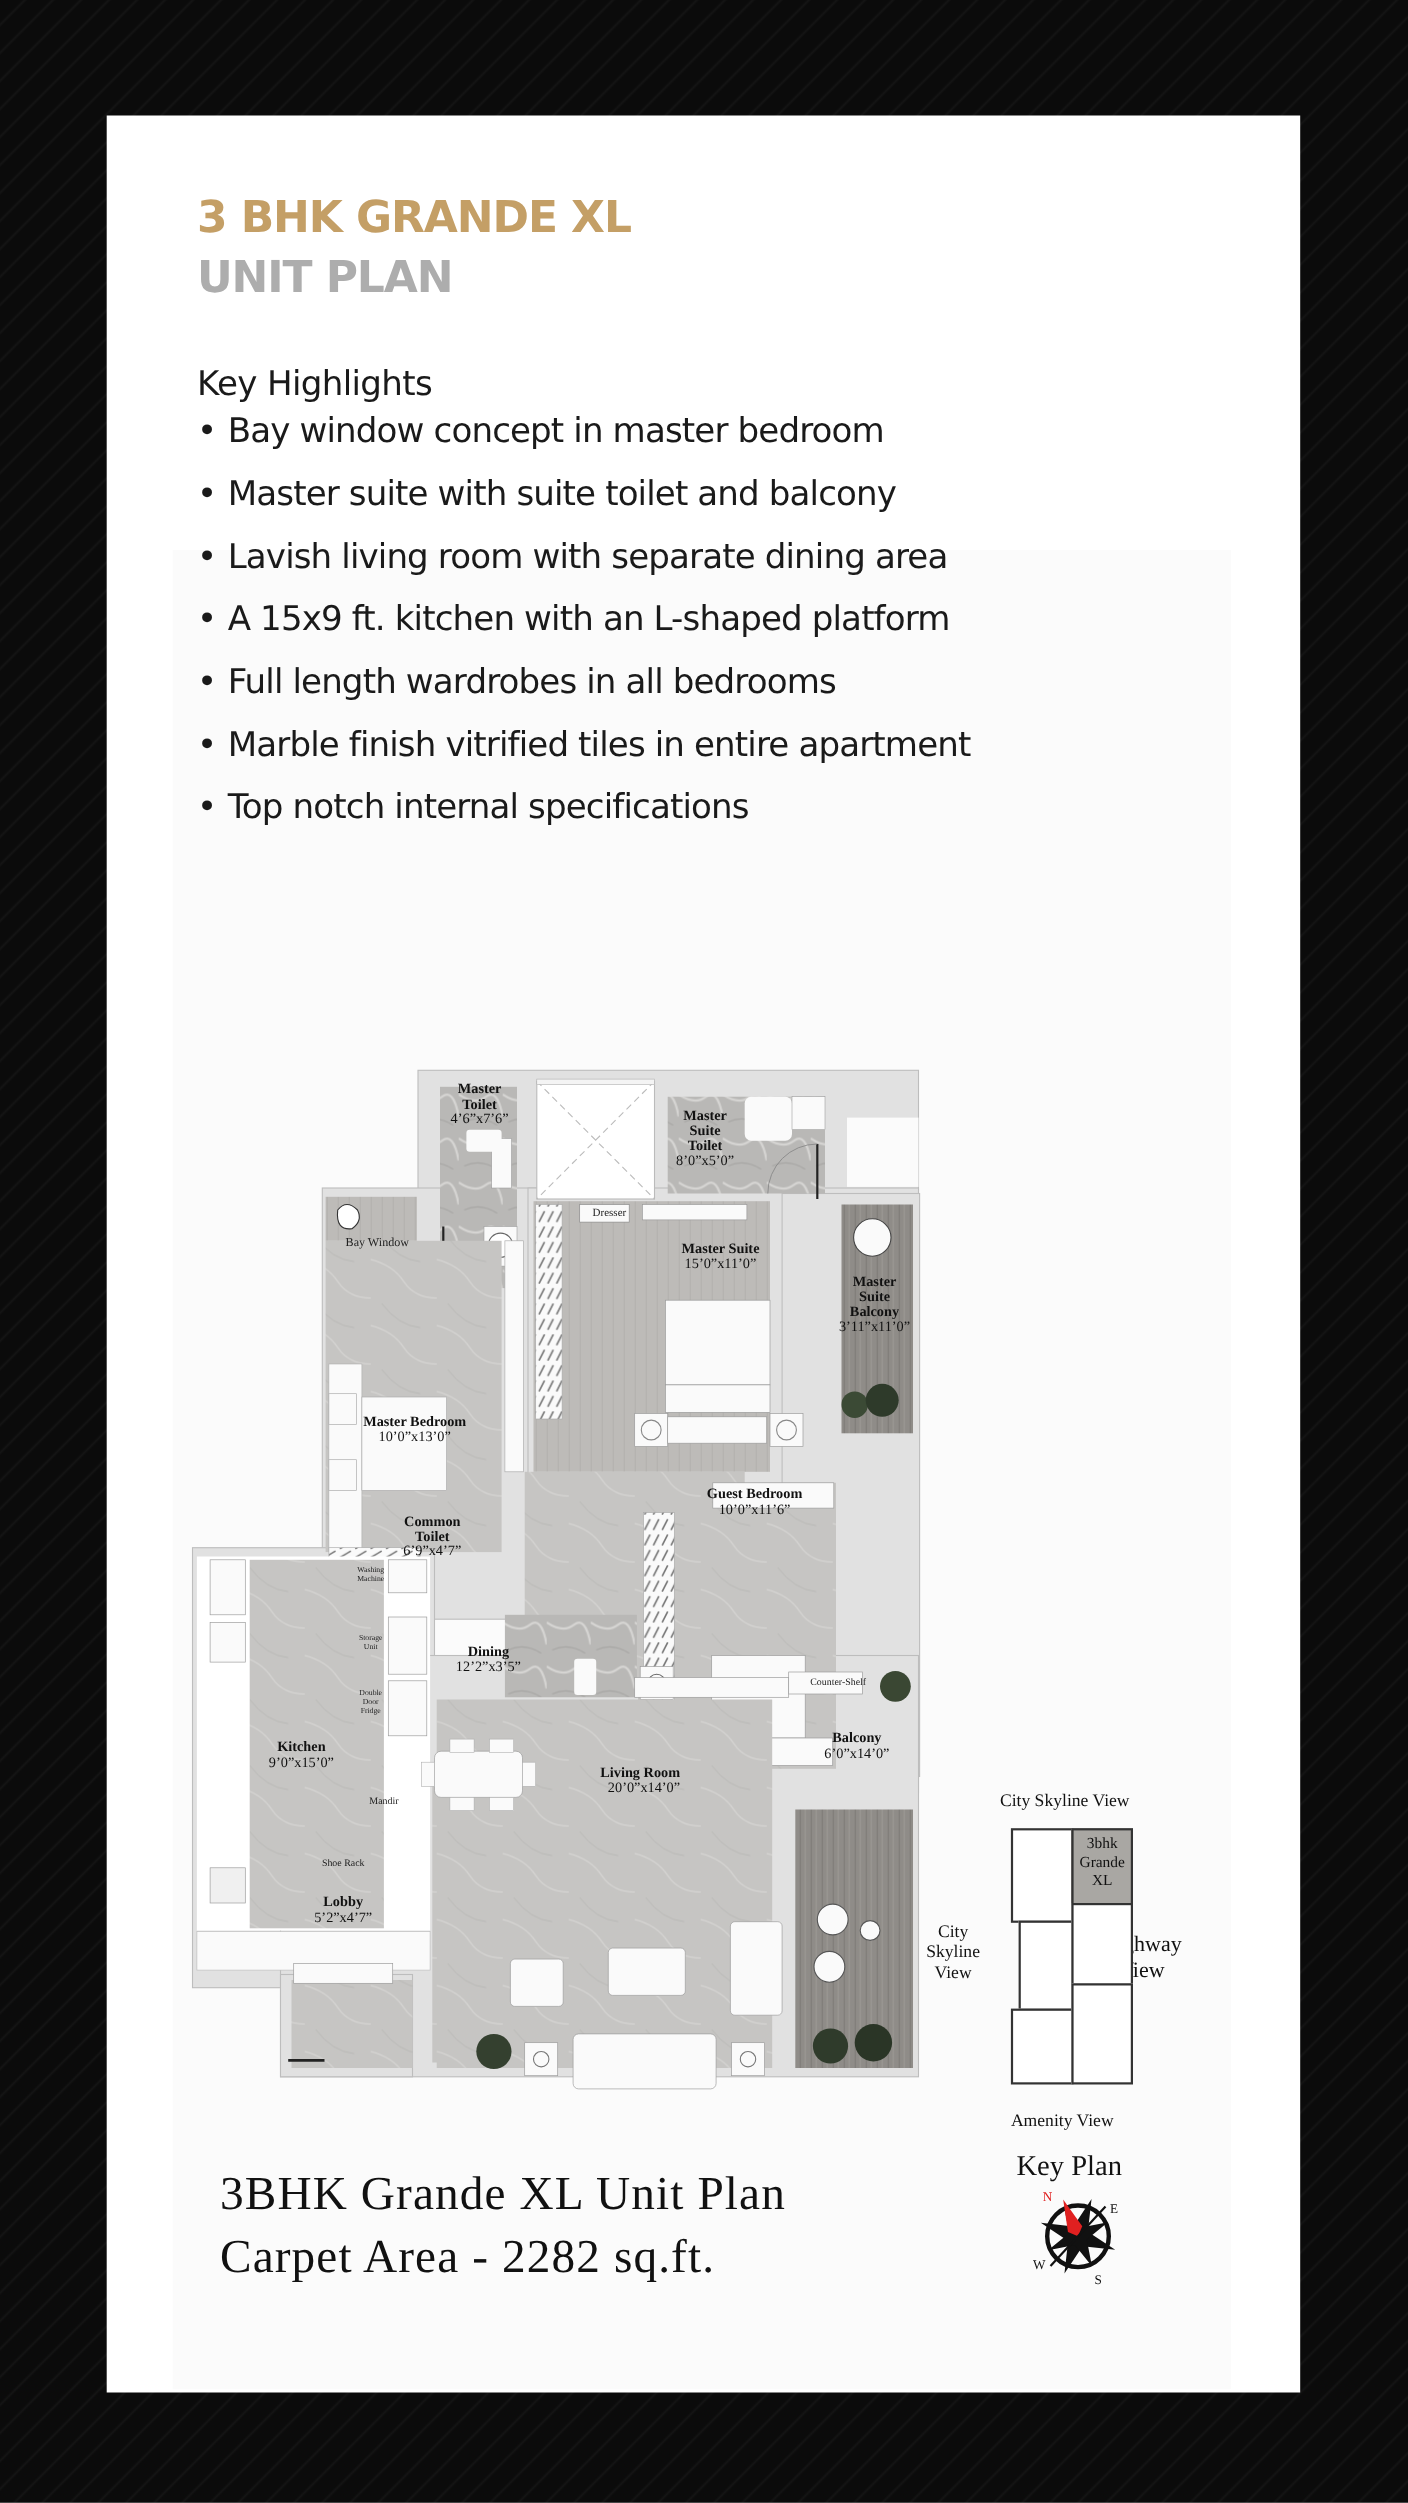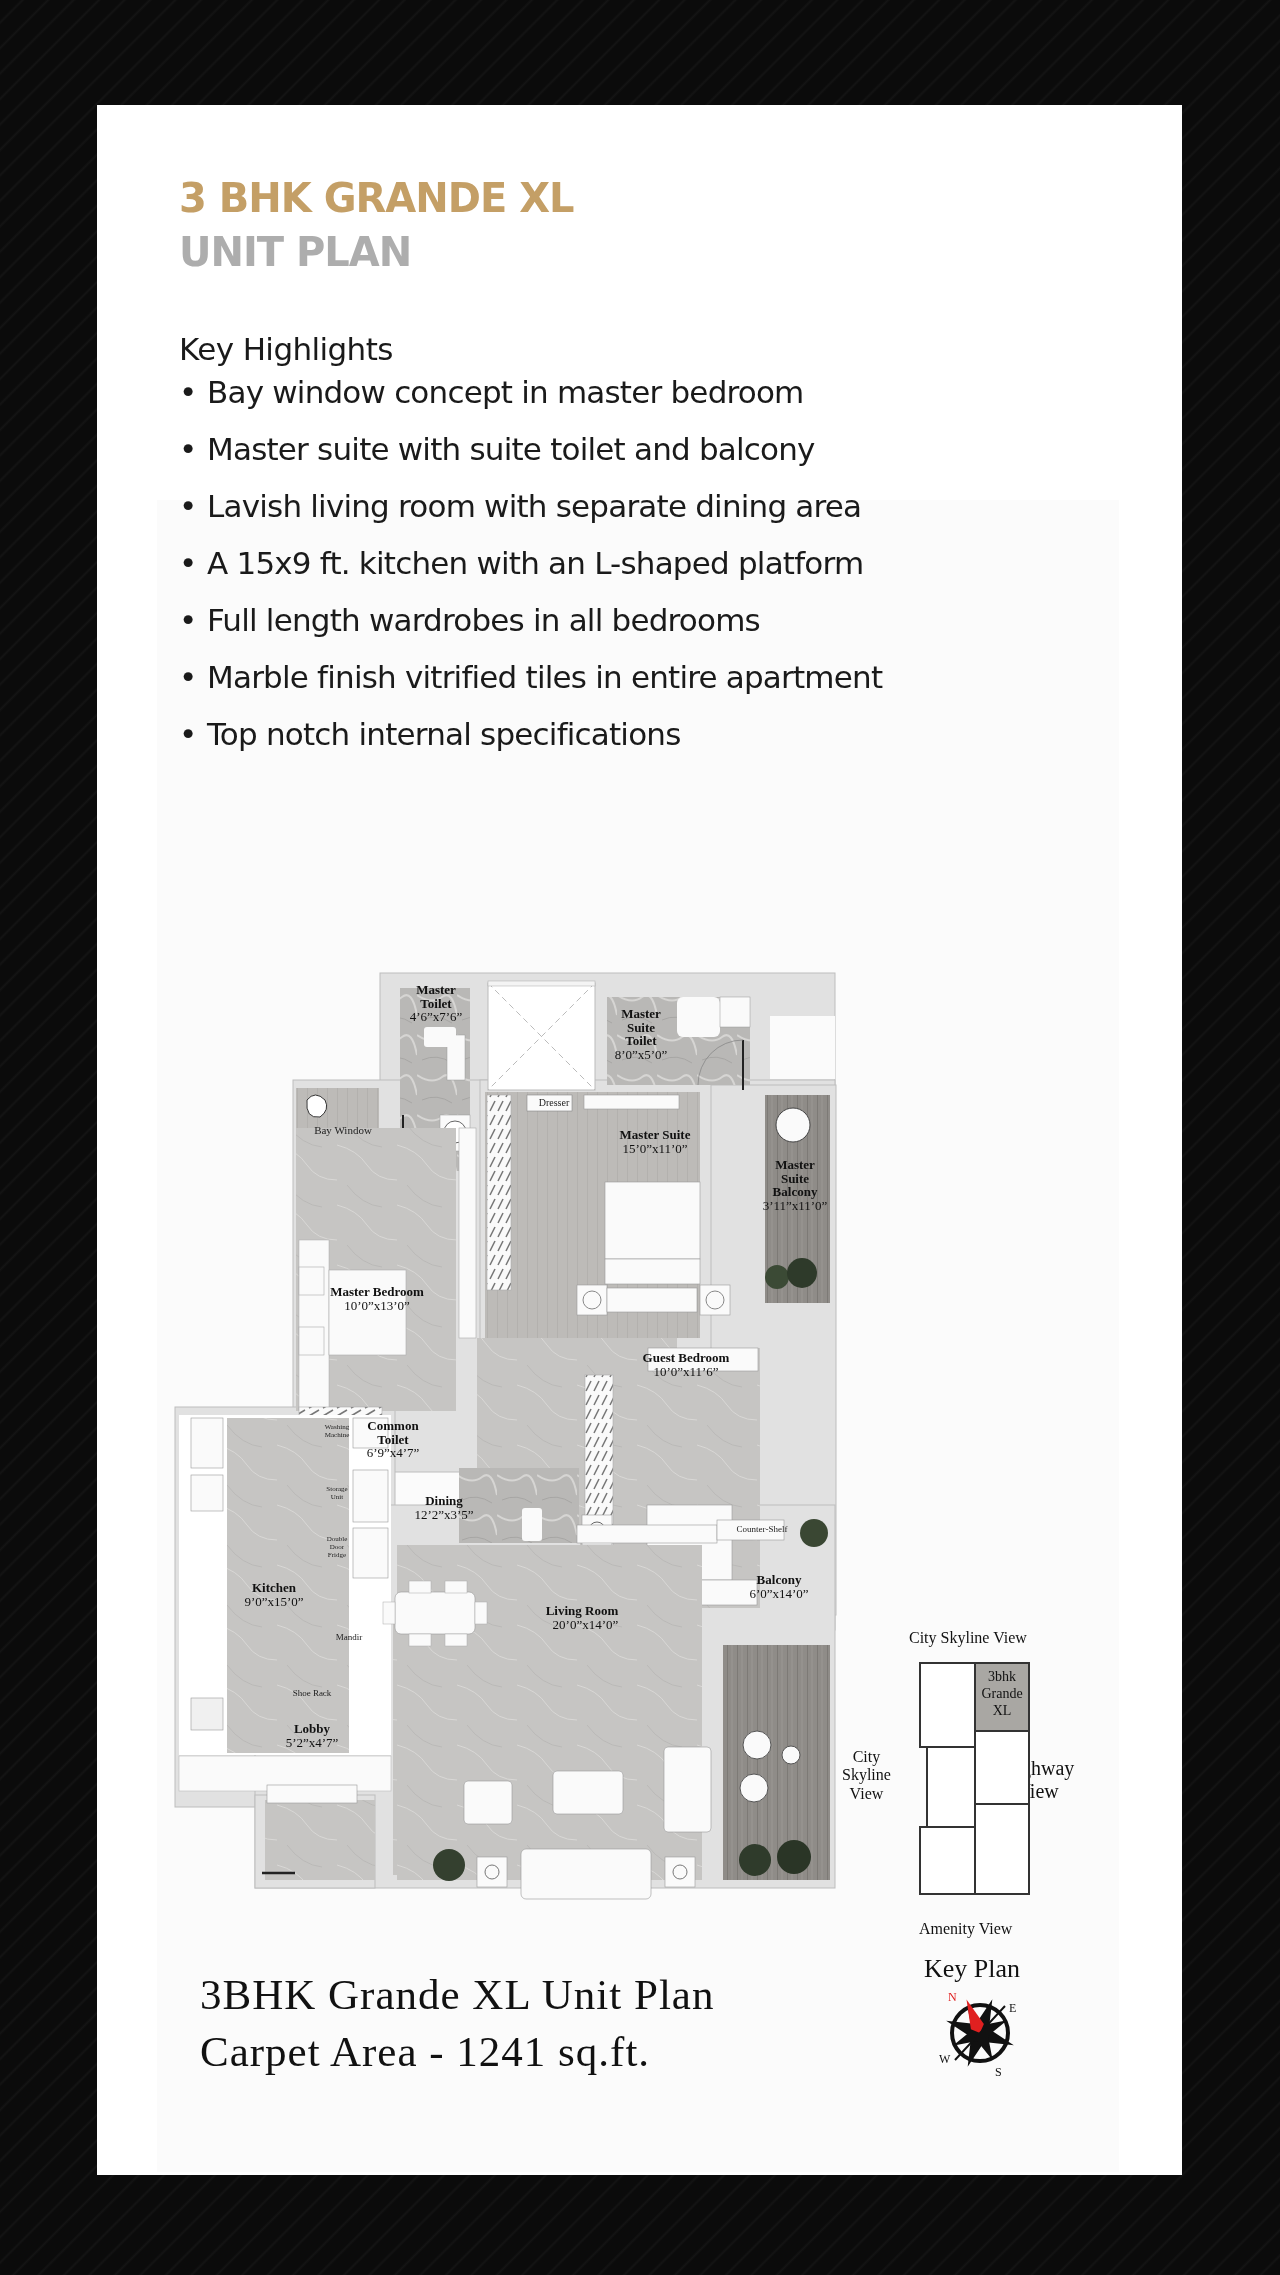--- a/index.html
+++ b/index.html
@@ -270,21 +270,21 @@
       <span class="room-dim">3’11”x11’0”</span>
     </div>
     <div class="room-label" style="left:280px;top:1180px;font-size:13px;">
       <span>Master Bedroom</span>
       <span class="room-dim">10’0”x13’0”</span>
     </div>
     <div class="room-label" style="left:589px;top:1246px;font-size:13px;">
       <span>Guest Bedroom</span>
       <span class="room-dim">10’0”x11’6”</span>
     </div>
-    <div class="room-label" style="left:296px;top:1271px;font-size:13px;margin-top:43px;">
+    <div class="room-label" style="left:296px;top:1271px;font-size:13px;">
       <span>Common</span><br>
       <span>Toilet</span>
       <span class="room-dim">6’9”x4’7”</span>
     </div>
     <div class="room-label" style="left:347px;top:1389px;font-size:13px;">
       <span>Dining</span>
       <span class="room-dim">12’2”x3’5”</span>
     </div>
     <div class="room-label" style="left:177px;top:1476px;font-size:13px;">
       <span>Kitchen</span>
@@ -349,14 +349,14 @@
       </g>
       <line x1="20" y1="72" x2="70" y2="18" stroke="#111" stroke-width="2"></line>
       <text x="13" y="13" font-family="Liberation Serif, serif" font-size="12" fill="#e02020">N</text>
       <text x="74" y="24" font-family="Liberation Serif, serif" font-size="12" fill="#111">E</text>
       <text x="4" y="75" font-family="Liberation Serif, serif" font-size="12" fill="#111">W</text>
       <text x="60" y="88" font-family="Liberation Serif, serif" font-size="12" fill="#111">S</text>
     </svg>
   </div>
 
   <div class="caption" style="left:103px;top:1865px;">3BHK Grande XL Unit Plan</div>
-  <div class="caption" style="left:103px;top:1922px;">Carpet Area - 1241 sq.ft.</div>
+  <div class="caption" style="left:103px;top:1922px;">Carpet Area - 2282 sq.ft.</div>
 </div>
 
 </body></html>

